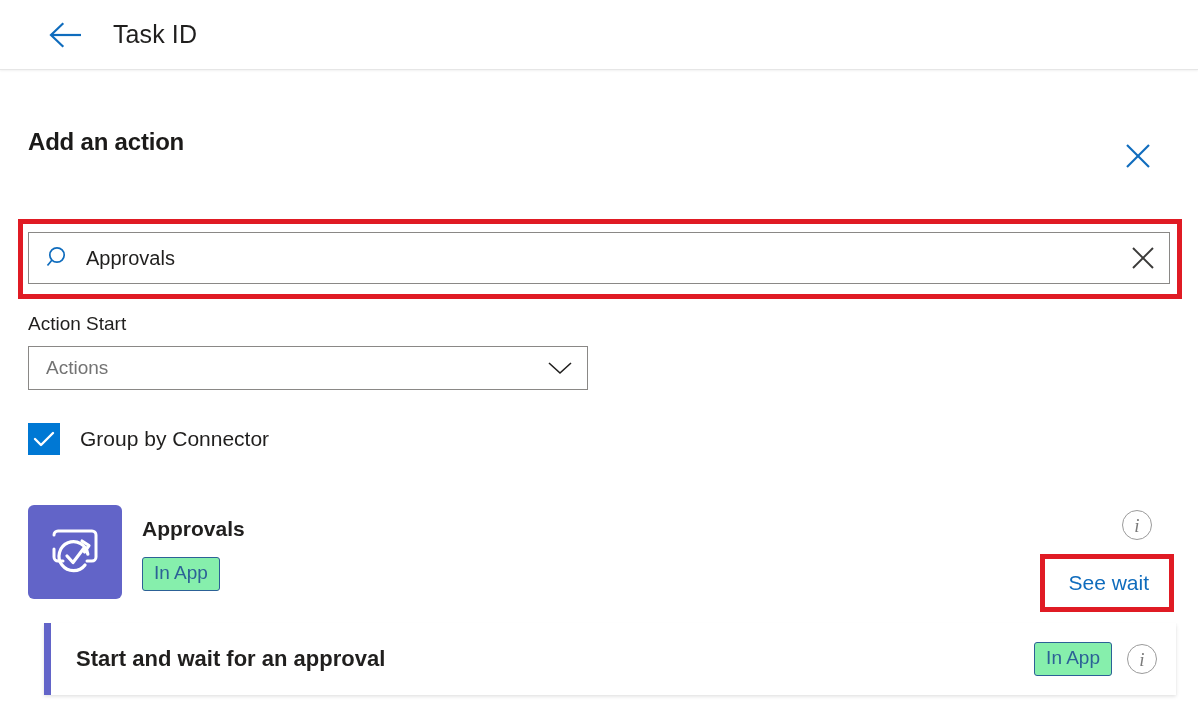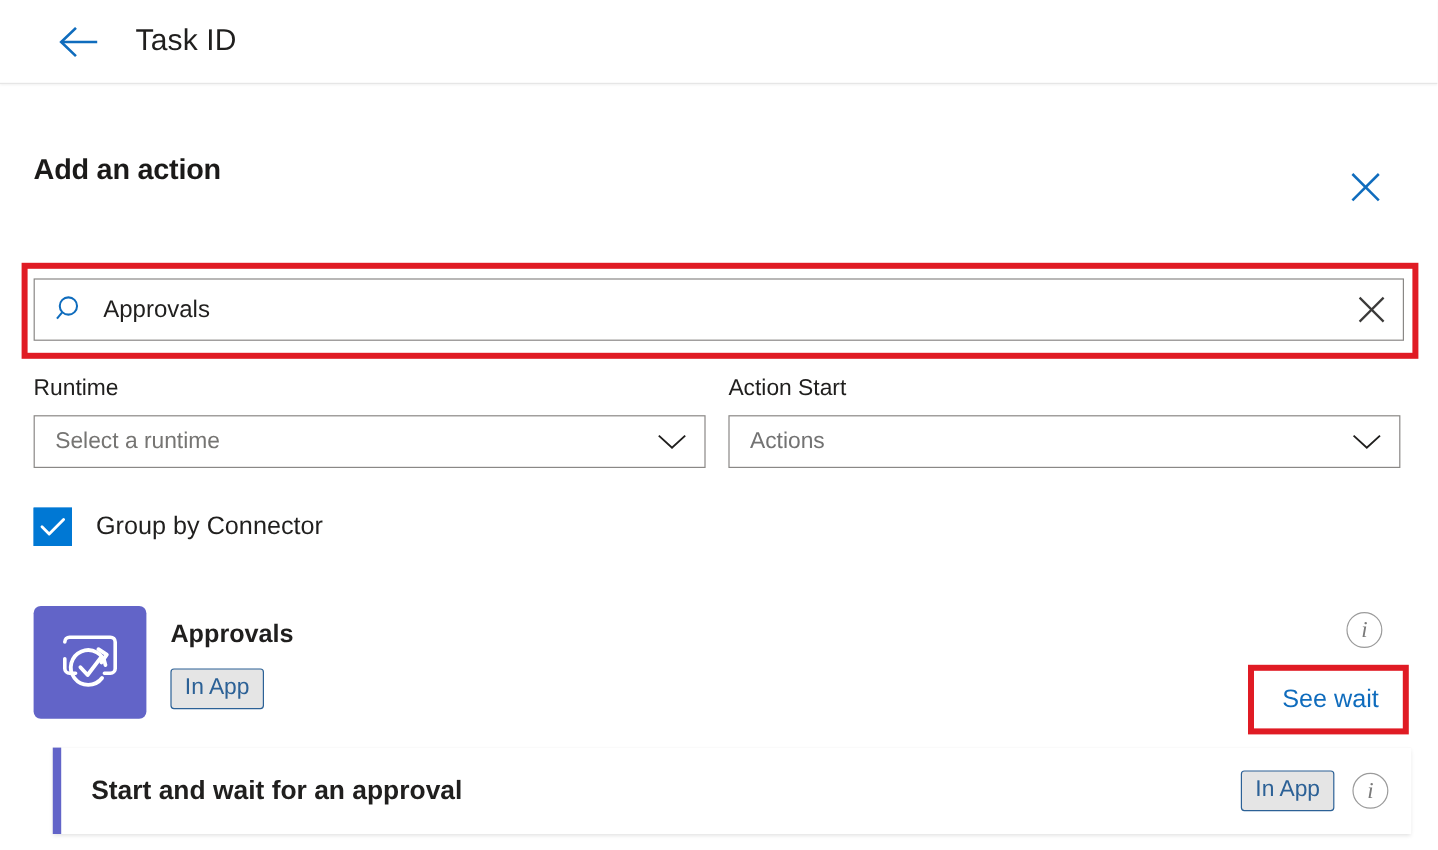--- a/index.html
+++ b/index.html
@@ -175,21 +175,21 @@
     color: #201f1e;
   }
   .badge {
     border: 1px solid #2c6196;
     border-radius: 3px;
     color: #2c6196;
     font-size: 19px;
     padding: 3px 11px 5px 11px;
     display: inline-block;
     line-height: 24px;
-    background: #e5e5e5;
+    background: #86efac;
   }
   .connector-badge { position: absolute; left: 114px; top: 52px; }
   .info-icon {
     width: 30px; height: 30px;
     border: 1.5px solid #9b9b9b;
     border-radius: 50%;
     display: flex; align-items: center; justify-content: center;
     color: #7a7a7a;
     font-family: "Liberation Serif", serif;
     font-style: italic;
@@ -269,31 +269,20 @@
   <input class="search-input" type="text" value="Approvals" placeholder="Search" style="">
   <button class="clear-btn">
     <svg width="28" height="28" viewBox="0 0 28 28">
       <line x1="4" y1="4" x2="24" y2="24" stroke="#3b3a39" stroke-width="1.9"></line>
       <line x1="24" y1="4" x2="4" y2="24" stroke="#3b3a39" stroke-width="1.9"></line>
     </svg>
   </button>
 </div>
 
 <div class="filters">
-  <div class="field">
-    <span class="field-label">Runtime</span>
-    <div class="select">
-      <span class="val placeholder">Select a runtime</span>
-      <span class="chev">
-        <svg width="26" height="16" viewBox="0 0 26 16">
-          <path d="M2 3 L13 13 L24 3" fill="none" stroke="#201f1e" stroke-width="1.6"></path>
-        </svg>
-      </span>
-    </div>
-  </div>
 
   <div class="field">
     <span class="field-label">Action Start</span>
     <div class="select">
       <span class="val">Actions</span>
       <span class="chev">
         <svg width="26" height="16" viewBox="0 0 26 16">
           <path d="M2 3 L13 13 L24 3" fill="none" stroke="#201f1e" stroke-width="1.6"></path>
         </svg>
       </span>

